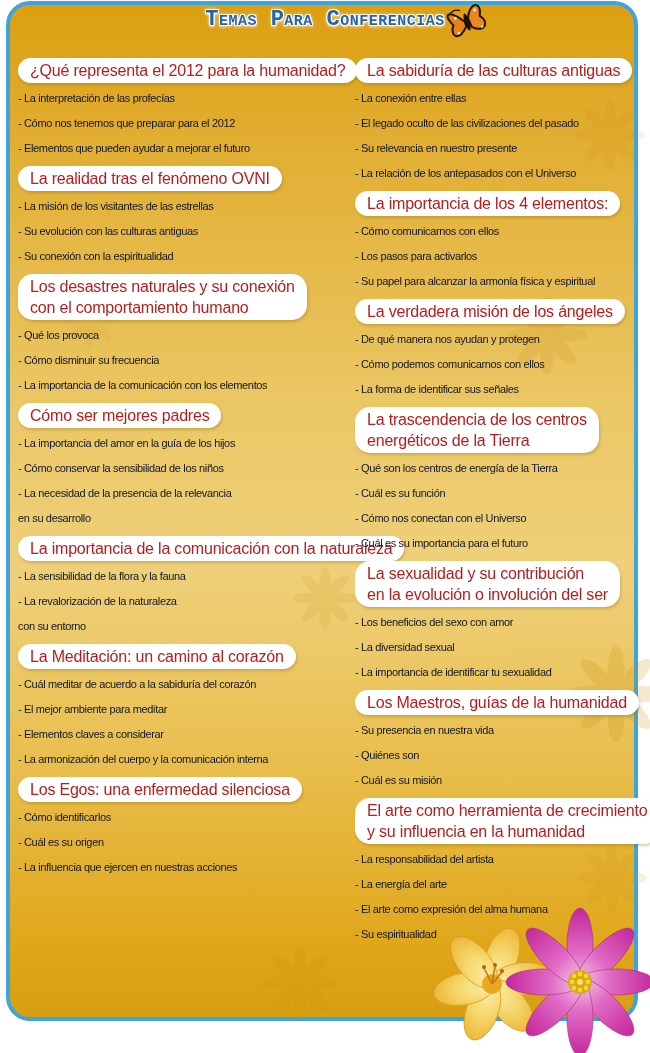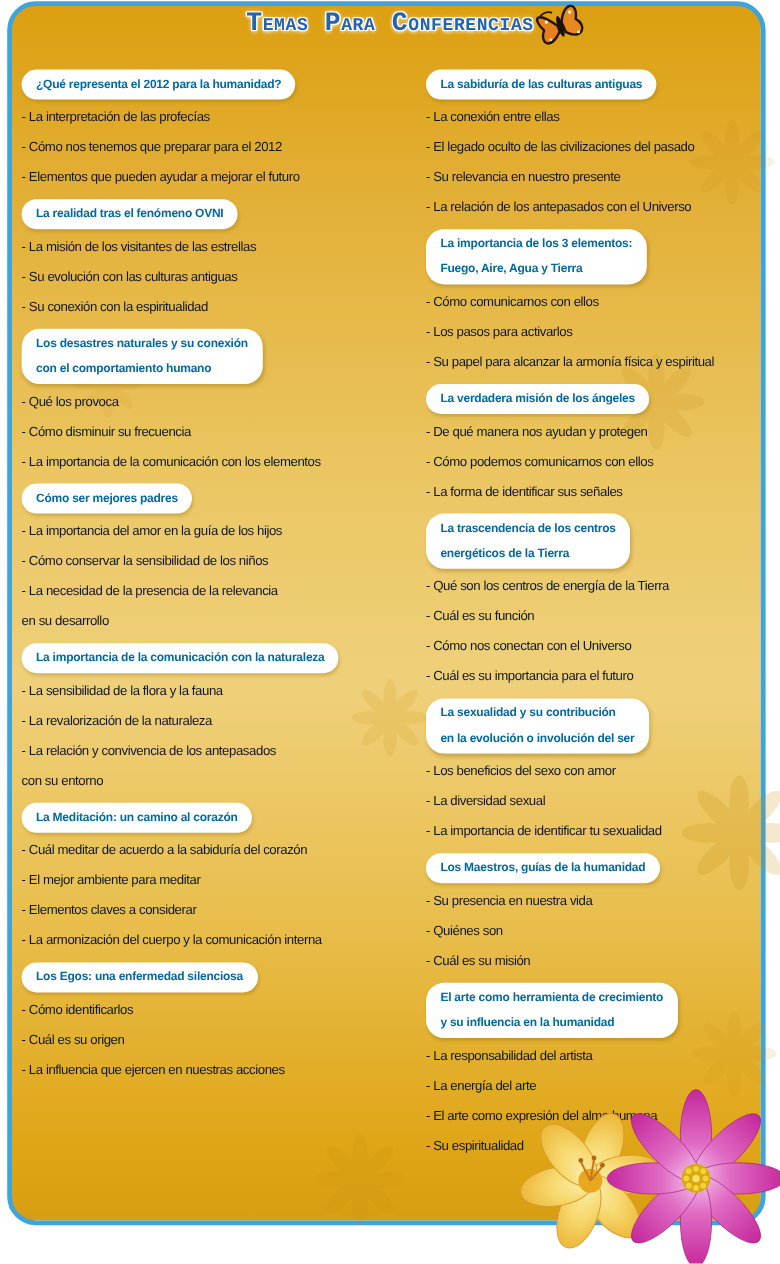--- a/index.html
+++ b/index.html
@@ -33,22 +33,22 @@
   .col{min-width:0;}
   .col-left{width:323px;flex:none;}
   .col-right{flex:1;}
   .section{margin-bottom:5px;}
   .pill{
     display:inline-block;background:#ffffff;border-radius:15px;
     padding:2px 12px;margin-bottom:3px;
     box-shadow:1px 2px 3px rgba(130,95,0,.30);
   }
   .hline{
-    display:block;font-weight:bold;font-size:10px;line-height:21px;
-    letter-spacing:-.2px;color:#0369a1;white-space:nowrap;
+    display:block;font-weight:normal;font-size:16px;line-height:21px;
+    letter-spacing:-.2px;color:#b91c1c;white-space:nowrap;
   }
   .item{
     font-size:11px;line-height:25px;letter-spacing:-.35px;
     color:#0f172a;white-space:nowrap;
   }
   .flowers{position:absolute;left:420px;top:898px;z-index:7;}
 </style>
 </head>
 <body>
 
@@ -148,21 +148,20 @@
           <div class="item">- La necesidad de la presencia de la relevancia</div>
           <div class="item cont">en su desarrollo</div>
         </div>
   </div>
 
   <div class="section">
     <div class="pill"><span class="hline">La importancia de la comunicación con la naturaleza</span></div>
     <div class="items">
           <div class="item">- La sensibilidad de la flora y la fauna</div>
           <div class="item">- La revalorización de la naturaleza</div>
-          <div class="item">- La relación y convivencia de los antepasados</div>
           <div class="item cont">con su entorno</div>
         </div>
   </div>
 
   <div class="section">
     <div class="pill"><span class="hline">La Meditación: un camino al corazón</span></div>
     <div class="items">
           <div class="item">- Cuál meditar de acuerdo a la sabiduría del corazón</div>
           <div class="item">- El mejor ambiente para meditar</div>
           <div class="item">- Elementos claves a considerar</div>
@@ -184,21 +183,21 @@
     <div class="pill"><span class="hline">La sabiduría de las culturas antiguas</span></div>
     <div class="items">
           <div class="item">- La conexión entre ellas</div>
           <div class="item">- El legado oculto de las civilizaciones del pasado</div>
           <div class="item">- Su relevancia en nuestro presente</div>
           <div class="item">- La relación de los antepasados con el Universo</div>
         </div>
   </div>
 
   <div class="section">
-    <div class="pill"><span class="hline">La importancia de los 3 elementos:</span><span class="hline">Fuego, Aire, Agua y Tierra</span></div>
+    <div class="pill"><span class="hline">La importancia de los 4 elementos:</span></div>
     <div class="items">
           <div class="item">- Cómo comunicarnos con ellos</div>
           <div class="item">- Los pasos para activarlos</div>
           <div class="item">- Su papel para alcanzar la armonía física y espiritual</div>
         </div>
   </div>
 
   <div class="section">
     <div class="pill"><span class="hline">La verdadera misión de los ángeles</span></div>
     <div class="items">

